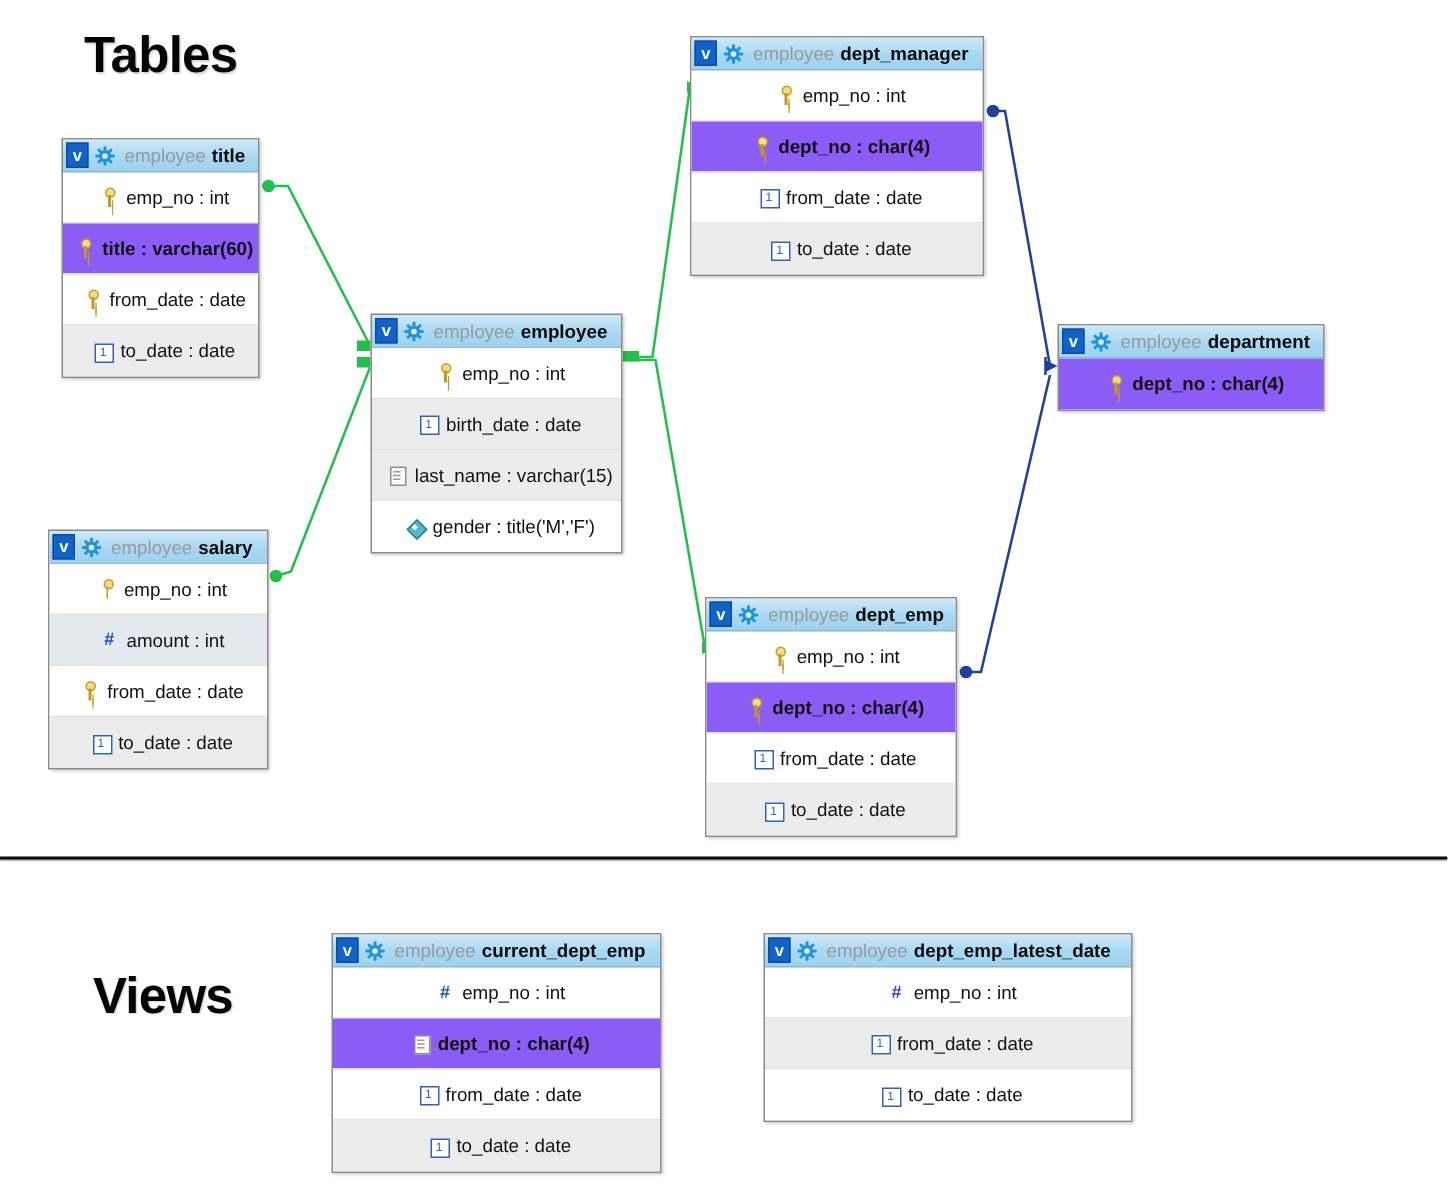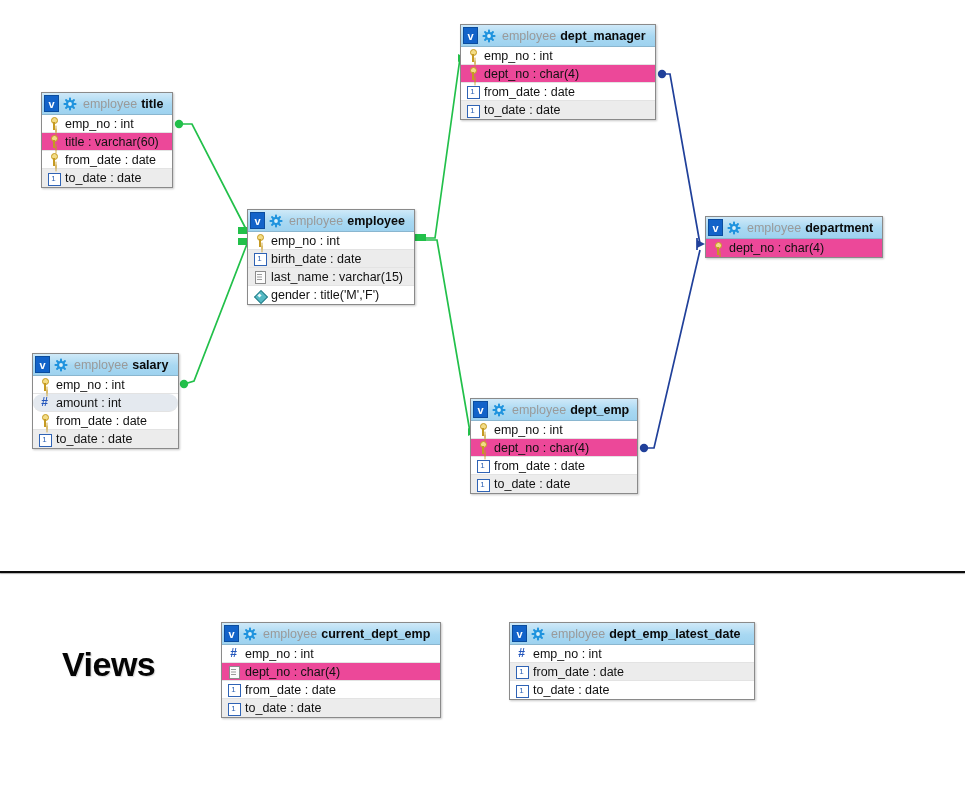--- a/index.html
+++ b/index.html
@@ -80,32 +80,33 @@
   }
   .tname {
     color: #0a0a0a;
     font-size: 12.5px;
     font-weight: bold;
     white-space: nowrap;
   }
 
   .ent-rows { display: block; }
   .row {
-    height: 18px;
+    height: 34px;
     display: flex;
     align-items: center;
     padding-left: 6px;
     border-bottom: 1px solid #e3e3e3;
     background: #ffffff;
     white-space: nowrap;
+    justify-content: center;
   }
   .row:last-child { border-bottom: none; }
-  .row.bg-pink { background: #ec4899; }
+  .row.bg-pink { background: #8b5cf6; font-weight: bold; }
   .row.bg-gray { background: #ececec; }
-  .row.bg-blue { background: #e4e9ef; border-radius: 11px; }
+  .row.bg-blue { background: #e4e9ef; }
   .row-label {
     color: #111111;
     font-size: 12.5px;
     margin-left: 6px;
   }
 
   
   .ico { width: 11px; height: 13px; flex: 0 0 auto; position: relative; }
 
   
@@ -200,20 +201,21 @@
       <path d="M705 244 L697 240 L697 248 Z" fill="#20409a"></path>
       <line x1="697" y1="238" x2="697" y2="250" stroke="#20409a" stroke-width="1.7"></line>
     </g>
 
     <g>
       <path d="M640 448 L654 448 L700 250" stroke="#20409a" stroke-width="1.7" fill="none"></path>
       <circle cx="644" cy="448" r="4.2" fill="#20409a"></circle>
     </g>
   </svg>
 
+  <div class="section-title" style="left:56px; top:18px;">Tables</div>
 
   <div class="section-title" style="left:62px; top:645px;">Views</div>
 
   <div class="divider" style="top:571px;"></div>
 
   <div id="entity-layer">
       <div class="entity" style="left: 41px; top: 92px; width: 132px;">
         <div class="ent-header">
           <div class="vbadge">v</div>
           <div class="gear"><svg width="14" height="14" viewBox="0 0 14 14">

